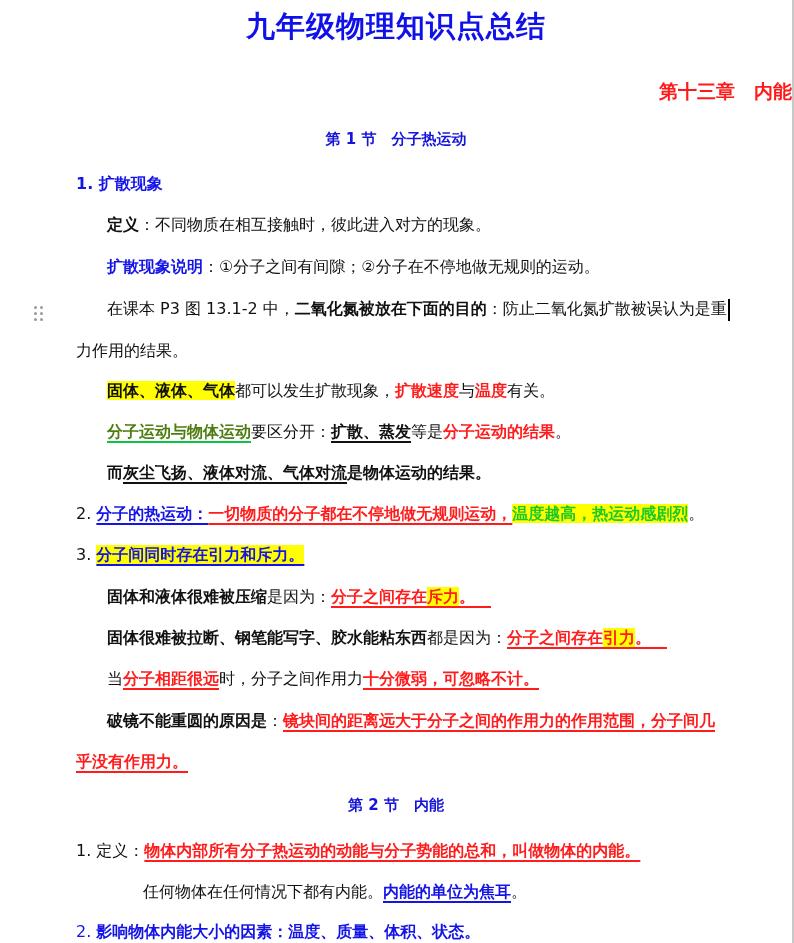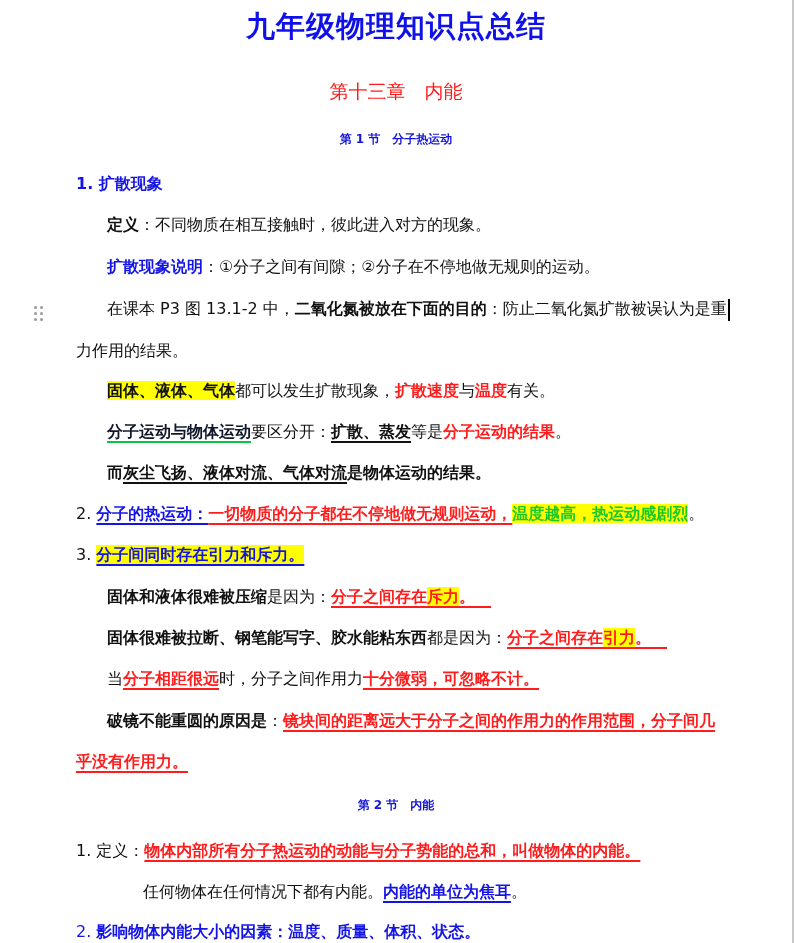--- a/index.html
+++ b/index.html
@@ -7,26 +7,26 @@
     width:794px; height:943px; overflow:hidden; position:relative;
     background:#ffffff;
     font-family:"DejaVu Sans","Liberation Sans",sans-serif;
     color:#111;
   }
   .page { position:absolute; left:0; top:0; width:792px; height:720px; }
   .right-border { position:absolute; left:792px; top:0; width:2px; height:943px; background:#c8c8c8; }
   .line { position:absolute; white-space:nowrap; font-size:16px; line-height:22px; }
   .center { left:0; width:792px; text-align:center; }
   .title { font-size:29px; line-height:36px; font-weight:bold; color:#1010e8; letter-spacing:1px; }
-  .chapter { font-size:19px; line-height:26px; font-weight:normal; color:#ff1a1a; }
-  .section { font-size:12px; line-height:26px; font-weight:bold; color:#1515d8; }
+  .chapter { font-size:19px; line-height:26px; font-weight:bold; color:#ff1a1a;text-align:right; }
+  .section { font-size:15px; line-height:26px; font-weight:bold; color:#1515d8; }
   .b { font-weight:bold; }
   .blue { color:#1414e6; }
   .red { color:#ff1c1c; }
-  .green { color:#0f172a; }
+  .green { color:#4d7c0f; }
   .lgreen { color:#1bc82a; }
   .hl { background:#ffff00; }
   .u-red { text-decoration:underline; text-decoration-color:#ff1c1c; text-decoration-thickness:2px; text-underline-offset:4px;text-align:right; }
   .u-blue { text-decoration:underline; text-decoration-color:#1414e6; text-decoration-thickness:2px; text-underline-offset:4px; }
   .u-black { text-decoration:underline; text-decoration-color:#111; text-decoration-thickness:1.5px; text-underline-offset:4px; }
   .u-green { text-decoration:underline; text-decoration-color:#0cc444; text-decoration-thickness:2px; text-underline-offset:4px; }
   .drag-handle { position:absolute; left:34px; top:306px; width:10px; height:16px; display:grid; grid-template-columns:4px 4px; gap:2px; }
   .drag-handle span { width:3px; height:3px; background:#9a9a9a; border-radius:50%; }
   .cursor { display:inline-block; width:2px; height:22px; background:#000; vertical-align:middle; margin-left:1px; }
 </style>

